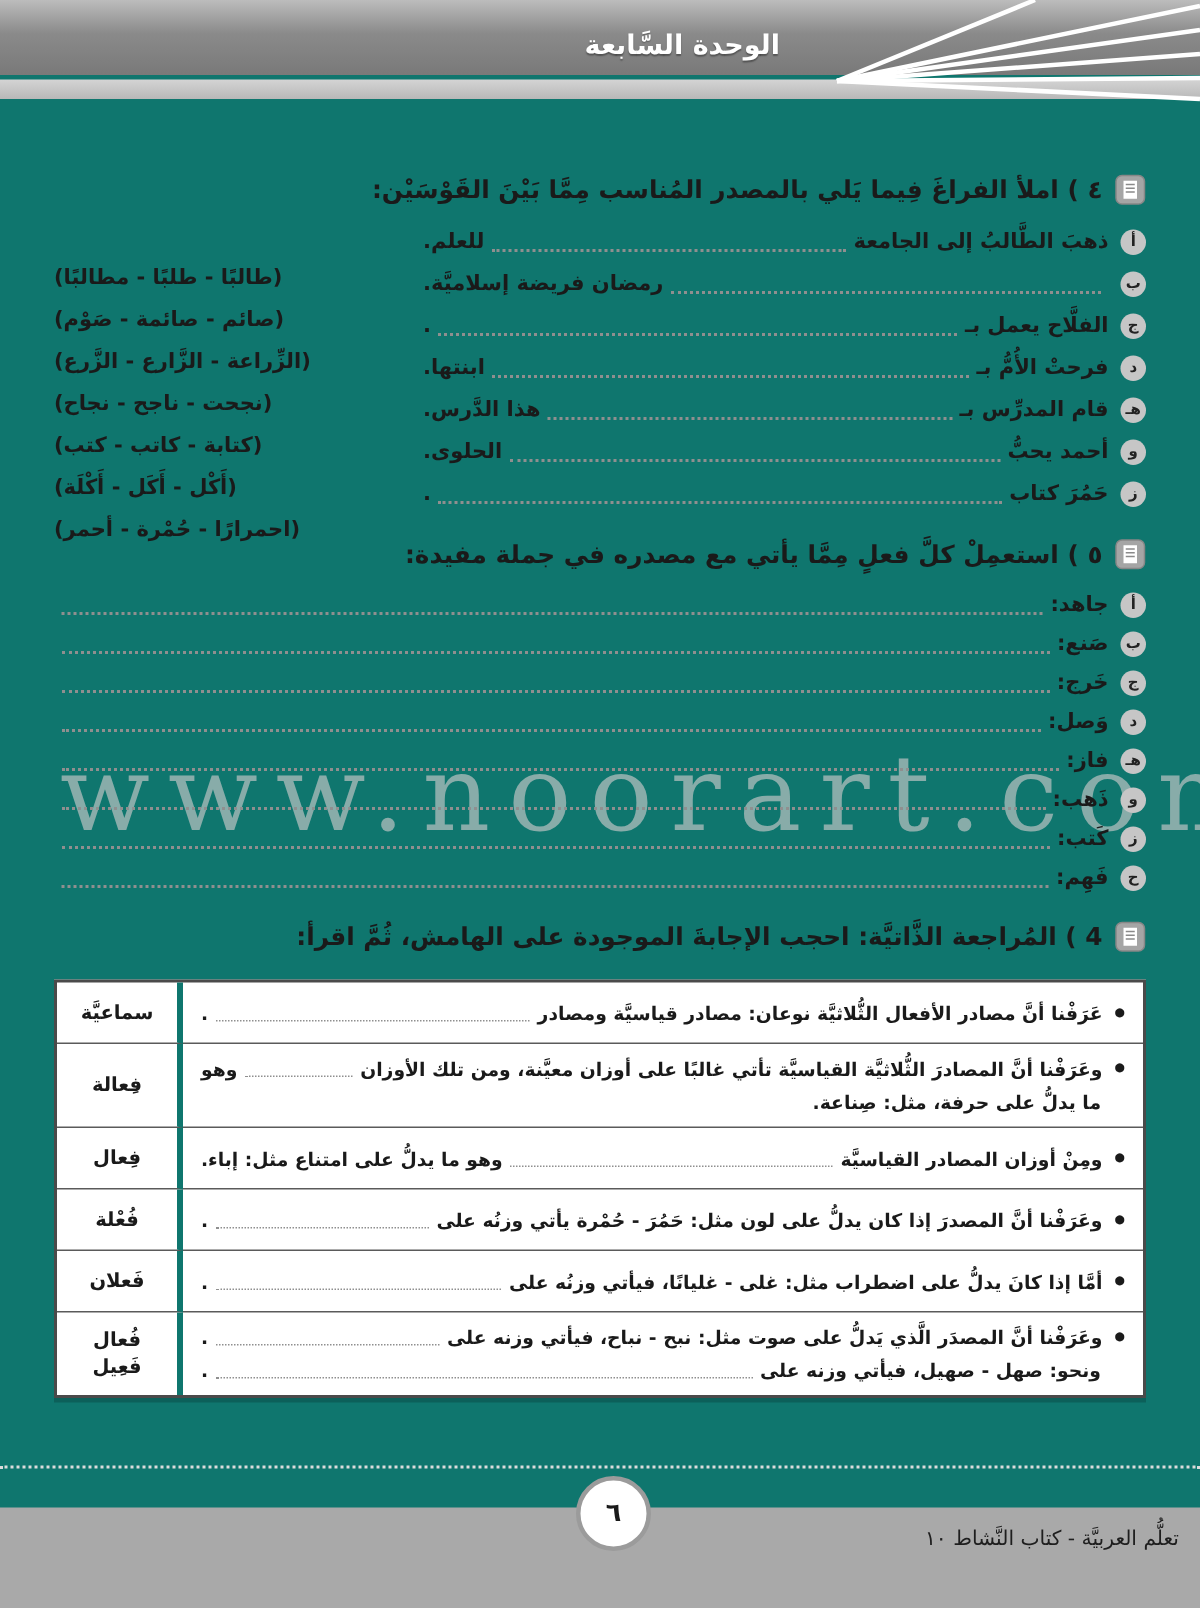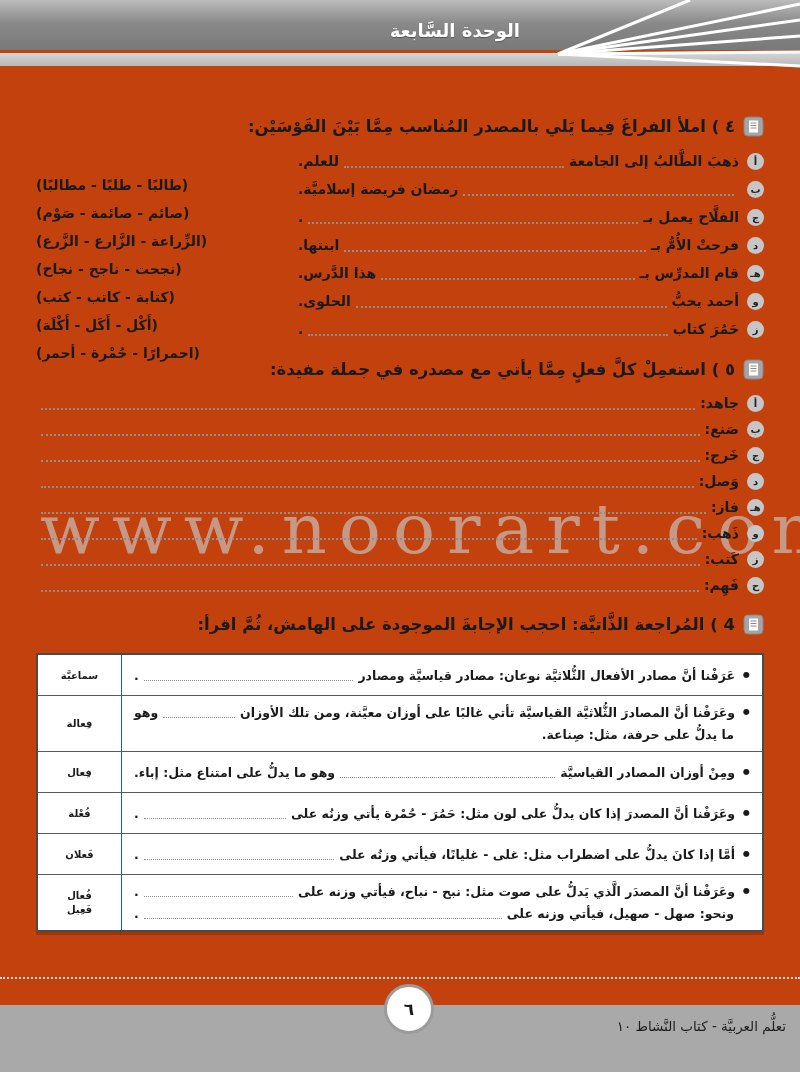--- a/index.html
+++ b/index.html
@@ -1,16 +1,16 @@
 <!DOCTYPE html>
 <html lang="ar" dir="rtl"><head>
 <meta charset="utf-8">
 <style>
   html,body{margin:0;padding:0;background:#fff;}
-  .page{position:relative;width:800px;height:1072px;overflow:hidden;background:#c2410c;
+  .page{position:relative;width:800px;height:1072px;overflow:hidden;background:#0f766e;
         font-family:"DejaVu Sans","Liberation Sans",sans-serif;color:#1a1a1a;direction:rtl;}
 
   
   .header-band{position:absolute;top:0;left:0;right:0;height:50px;
     background:linear-gradient(180deg,#bcbcbc 0%,#8a8a8a 45%,#797979 100%);z-index:1;}
   .header-strip{position:absolute;top:53px;left:0;right:0;height:13px;
     background:linear-gradient(180deg,#d4d4d4,#b8b8b8);z-index:1;}
   .unit-title{position:absolute;top:20px;right:280px;color:#fff;font-size:18px;font-weight:bold;
     z-index:3;text-shadow:0 1px 1px rgba(0,0,0,.35);}
   .fan{position:absolute;top:0;right:0;z-index:2;}
@@ -24,32 +24,32 @@
   .content{position:absolute;top:100px;right:36px;left:36px;z-index:1;}
   .ex-head{display:flex;align-items:center;gap:8px;font-size:16.5px;font-weight:bold;margin:16px 0 10px 0;}
   .ex-icon{flex:0 0 auto;display:inline-flex;}
 
   .row4{display:flex;align-items:center;height:28px;font-weight:bold;font-size:14px;}
   .row5{display:flex;align-items:center;height:26px;font-weight:bold;font-size:14px;}
   .marker{flex:0 0 17px;height:17px;border-radius:50%;background:#c6c6c6;color:#222;
     font-size:10px;display:flex;align-items:center;justify-content:center;margin-left:8px;font-weight:bold;}
   .seg{white-space:nowrap;}
   .dots{flex:1;border-bottom:2px dotted #8f8f8f;height:12px;margin:0 5px;min-width:18px;}
-  .after{margin-left:22px;white-space:nowrap;}
+  .after{margin-left:6px;white-space:nowrap;}
   .options{flex:0 0 240px;text-align:left;white-space:nowrap;margin-top:47px;}
 
   .sec5{margin-top:14px;}
   .sec6{margin-top:12px;}
 
   
   .review-table{display:grid;grid-template-columns:1fr 84px;border:2px solid #4a4a4a;
     box-shadow:0 3px 0 rgba(0,0,0,.18);margin-top:18px;font-size:12.5px;font-weight:bold;background:#fff;}
   .t-content{padding:9px 12px;display:flex;flex-direction:column;justify-content:center;gap:7px;min-height:22px;}
   .t-answer{display:flex;flex-direction:column;align-items:center;justify-content:center;
-    border-right:1px solid #0f766e;font-size:10px;gap:3px;padding:4px 2px;text-align:center;}
+    border-right:4px solid #0f766e;font-size:13px;gap:3px;padding:4px 2px;text-align:center;}
   .rb{border-bottom:1px solid #5a5a5a;}
   .t-line{display:flex;align-items:center;}
   .t-line2{display:flex;align-items:center;padding-right:16px;}
   .bullet{font-size:8px;margin-left:8px;transform:translateY(-1px);}
   .t-dots{flex:1;border-bottom:1.5px dotted #8f8f8f;height:10px;margin:0 5px;min-width:24px;}
 
   
   .footer-dotline{position:absolute;top:977px;left:0;right:0;border-top:2px dotted #dcdcdc;z-index:1;}
   .footer-band{position:absolute;top:1005px;left:0;right:0;bottom:0;background:#a9a9a9;z-index:1;}
   .page-circle{position:absolute;top:984px;left:384px;width:44px;height:44px;border-radius:50%;

